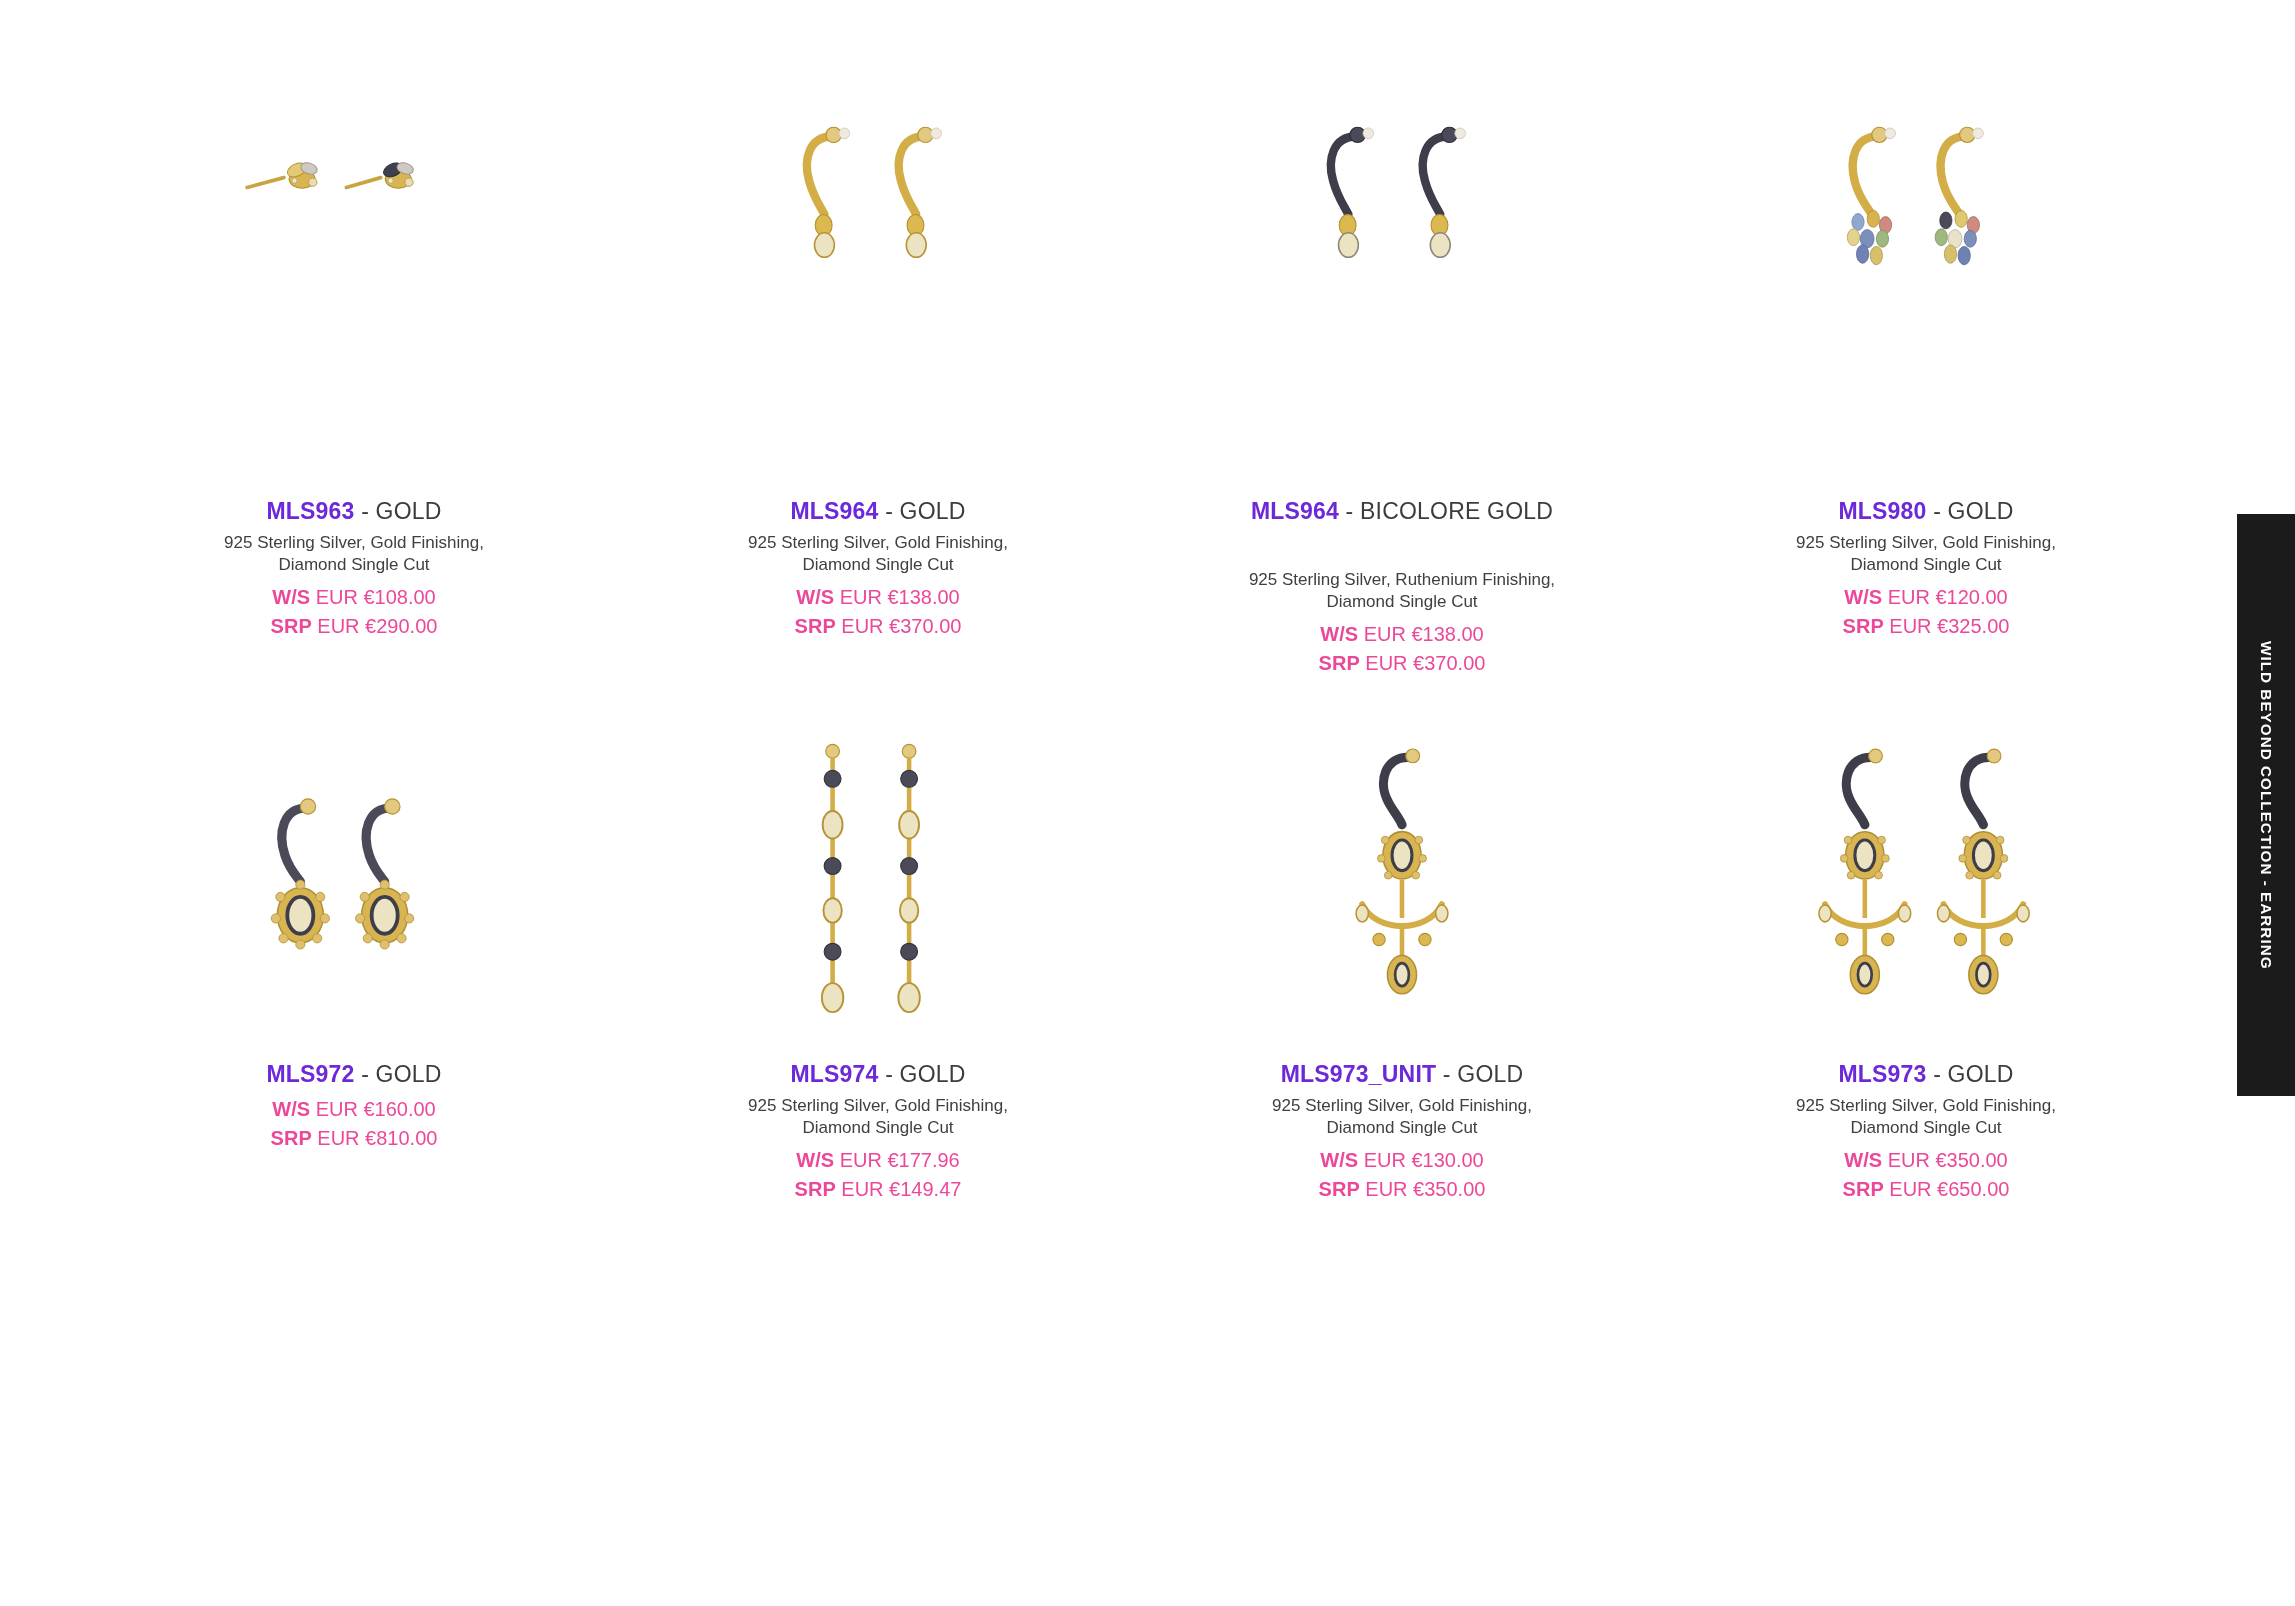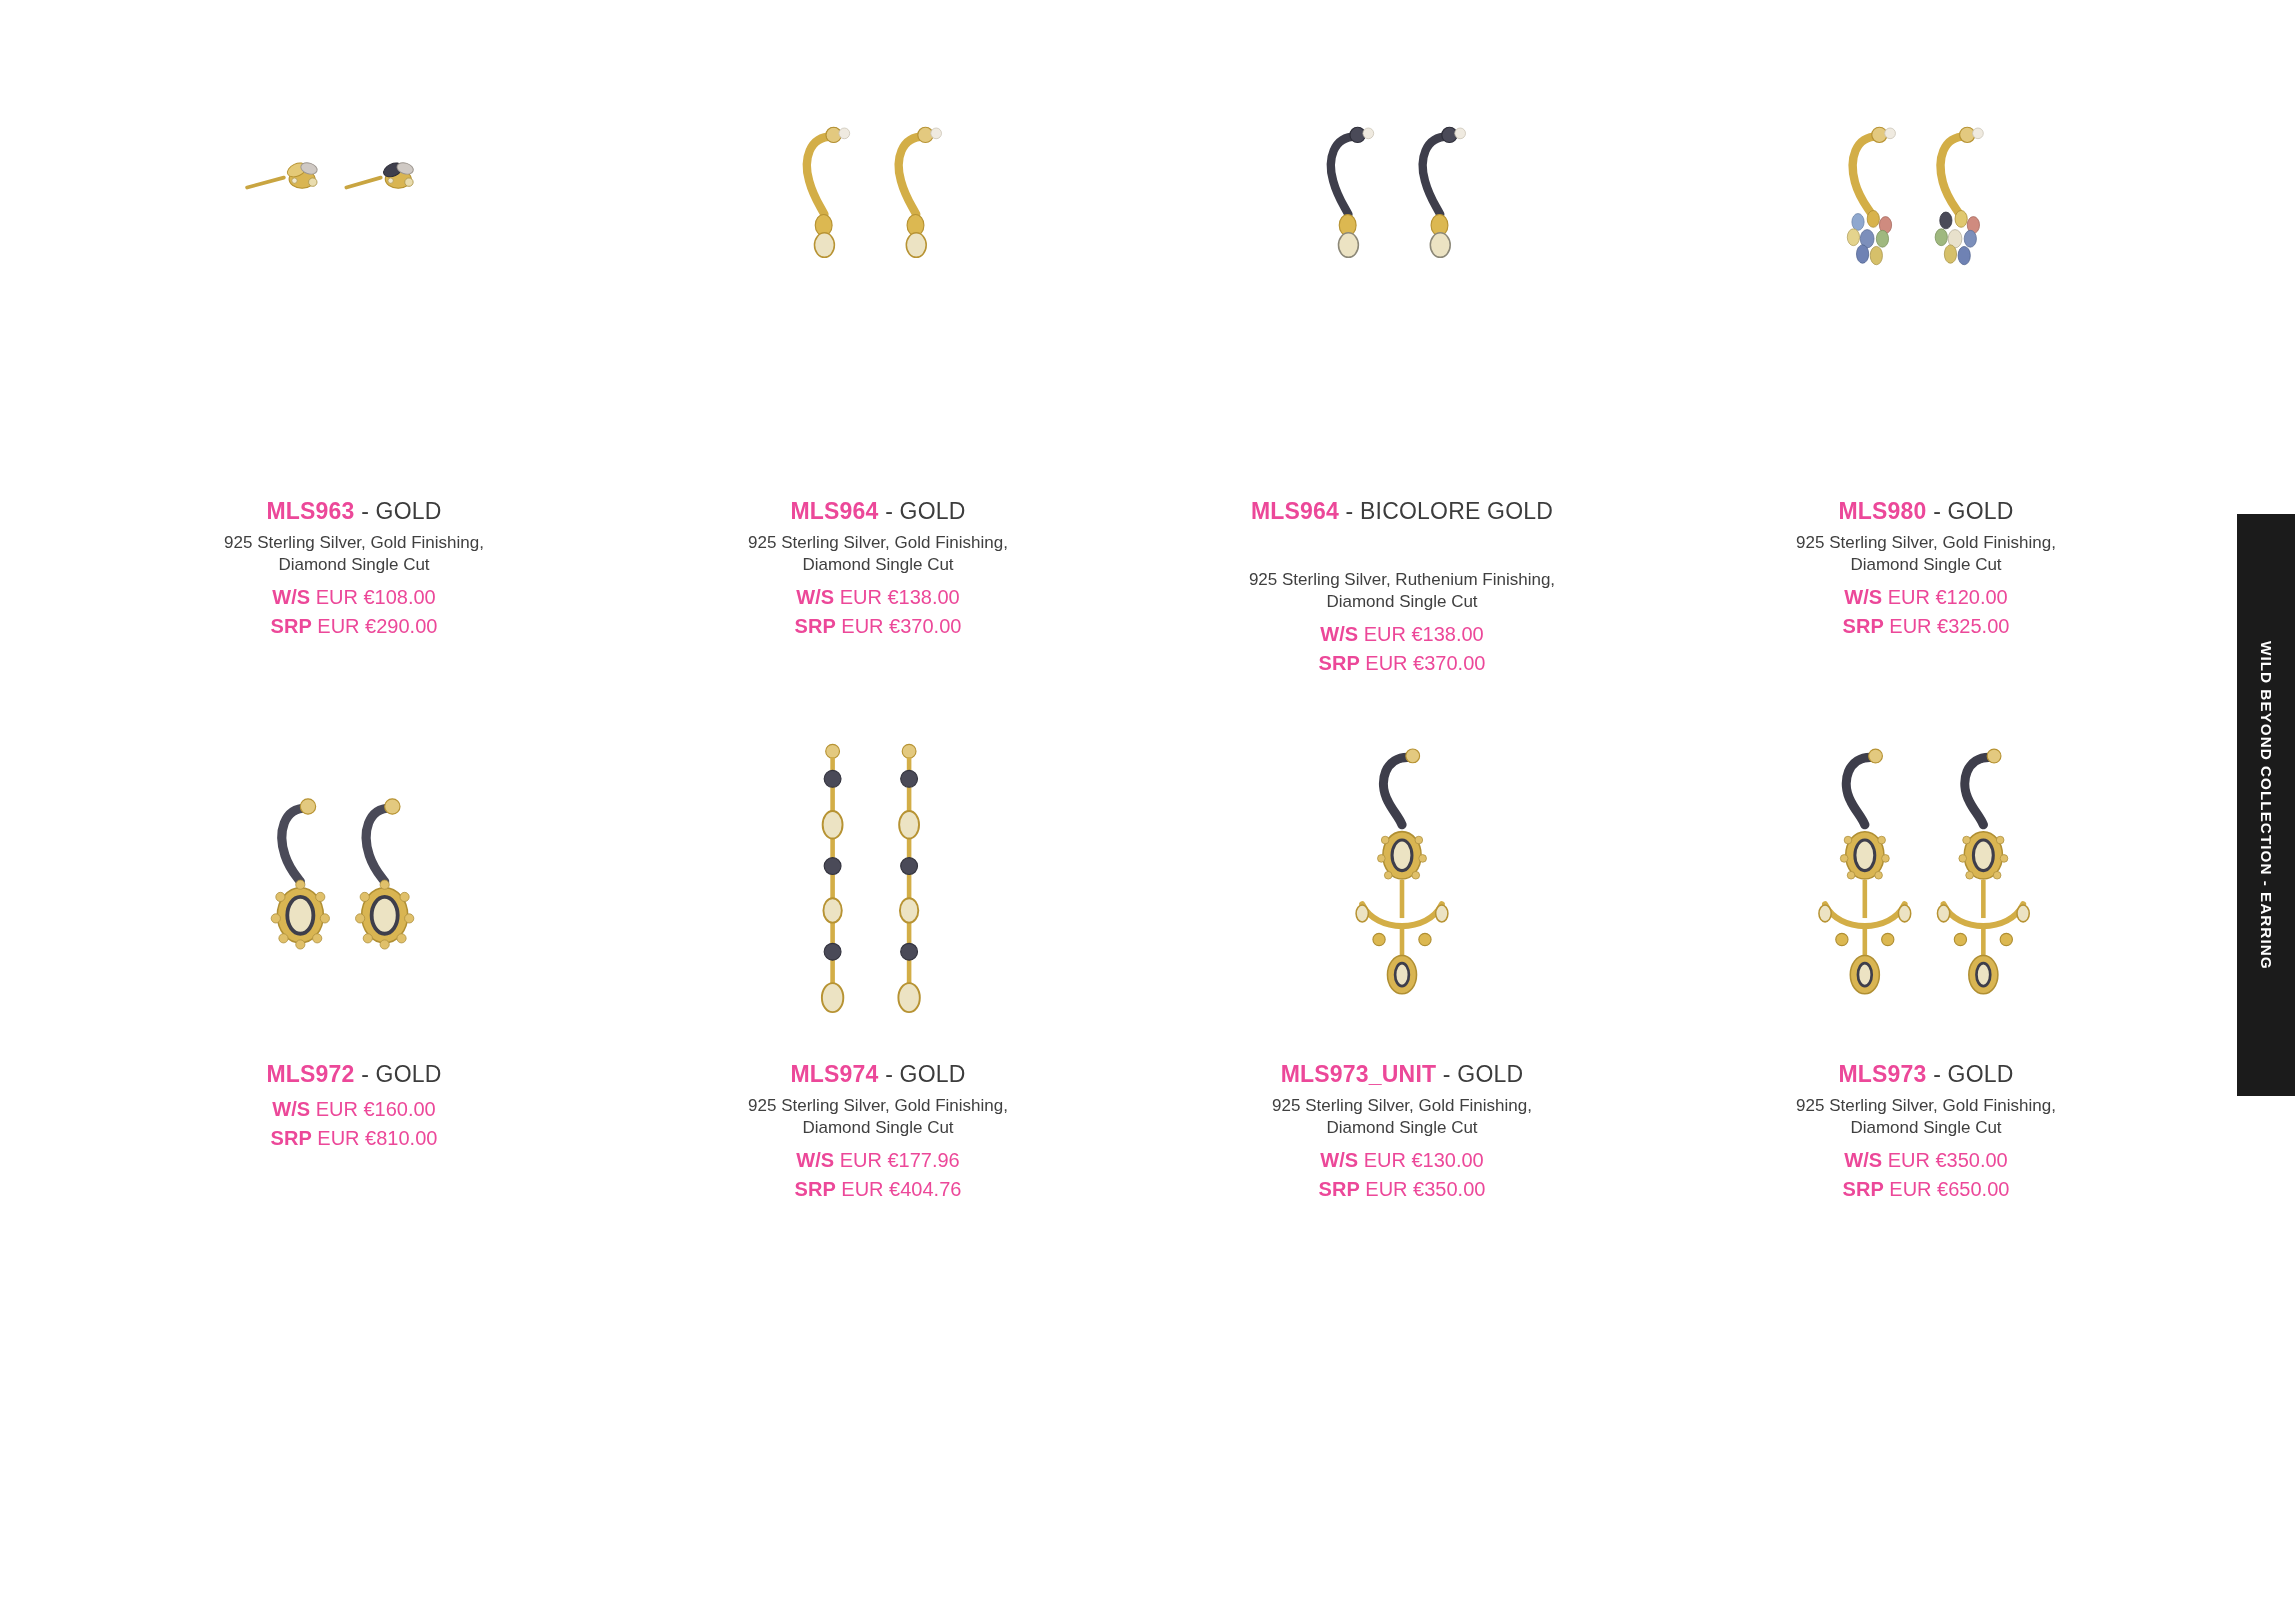--- a/index.html
+++ b/index.html
@@ -71,21 +71,21 @@
     width: 100%;
     text-align: center;
     padding: 0 31px;
   }
   .title {
     font-size: 23px;
     color: #3c3c3c;
     margin-bottom: 6.9px;
     letter-spacing: 0.2px;
   }
-  .title .code { font-weight: bold; color: #ec4899; }
+  .title .code { font-weight: bold; color: #6d28d9; }
   .desc {
     font-size: 17px;
     line-height: 1.28;
     color: #404040;
     margin-bottom: 7.7px;
   }
   .price {
     font-size: 20px;
     color: #ec4899;
     line-height: 1.45;
@@ -368,21 +368,21 @@
           <span class="code">MLS974</span><span> - </span><span>GOLD</span>
         </div>
         <div class="desc" style="white-space: pre-line;">925 Sterling Silver, Gold Finishing,
 Diamond Single Cut</div>
         <div class="price">
           <b>W/S</b>
           <span>EUR €177.96</span>
         </div>
         <div class="price">
           <b>SRP</b>
-          <span>EUR €404.76</span>
+          <span>EUR €149.47</span>
         </div>
       </div>
     </div>
 
     <div class="cell">
       <div class="img-area">
         <svg class="jewel" width="176" height="306" viewBox="0 0 230 400">
           <g transform="translate(115,20)">
             <path d="M10 8 C-22 6 -32 40 -18 66 C-12 78 -4 86 0 96" fill="none" stroke="#3e3e4b" stroke-width="12" stroke-linecap="round"></path>
             <circle cx="14" cy="6" r="9" fill="#e3c97f" stroke="#b79333" stroke-width="1.5"></circle>

